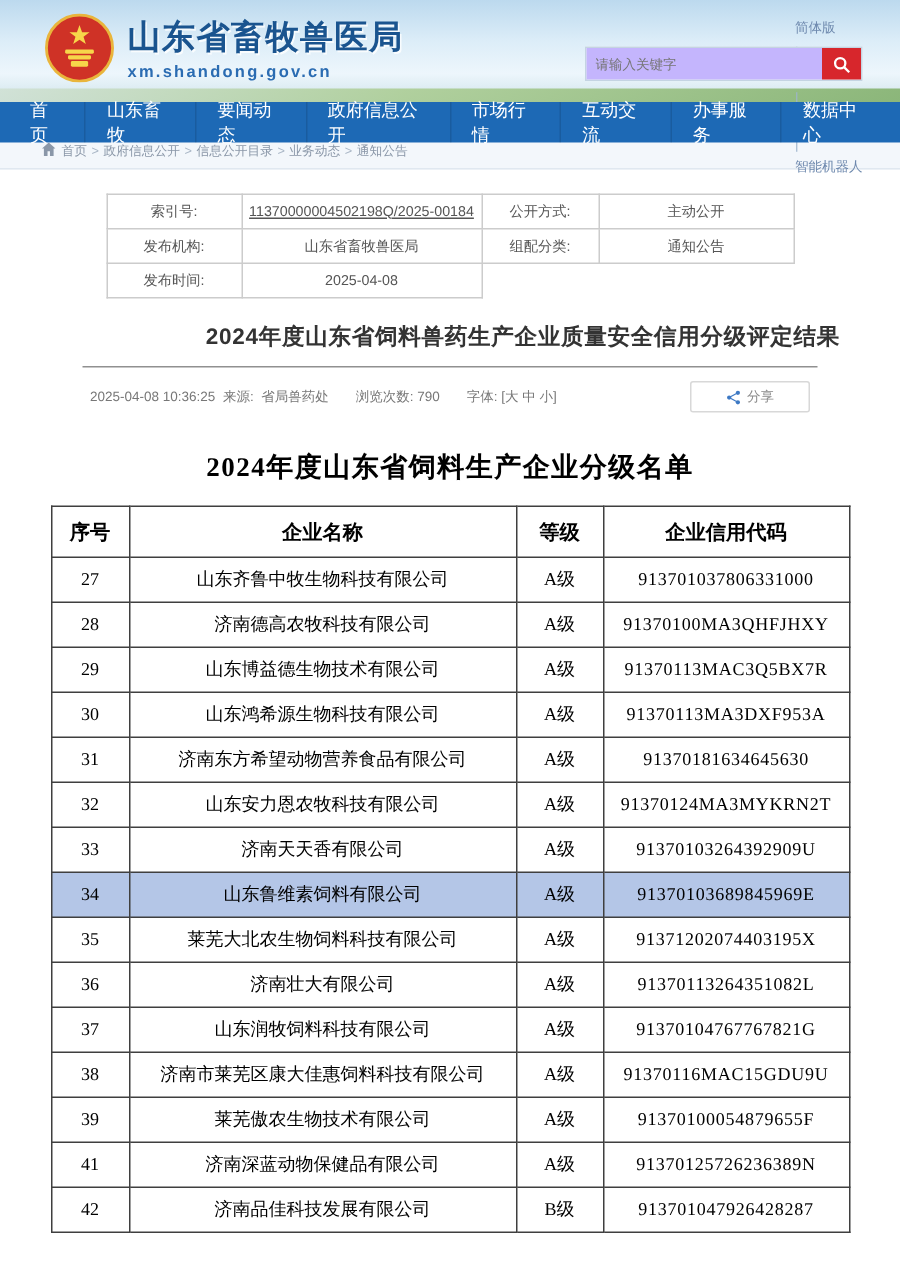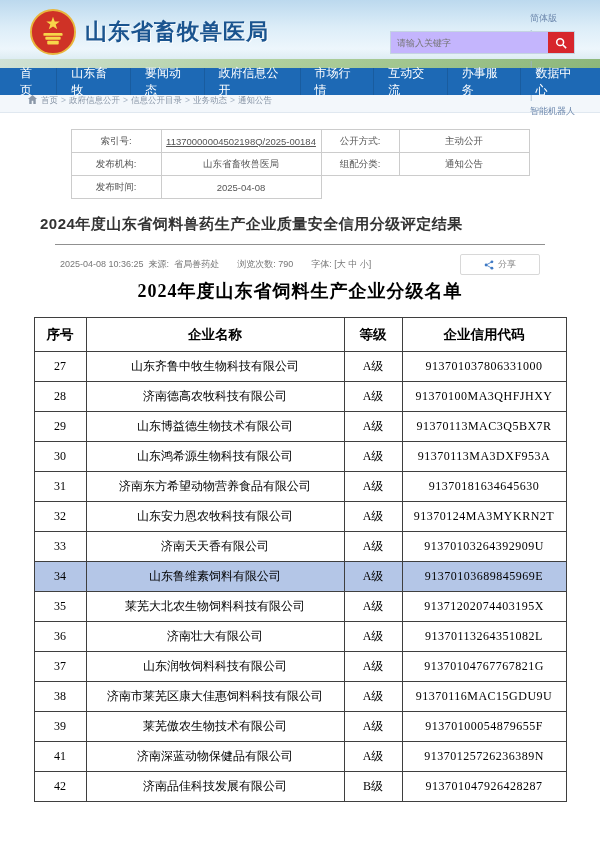--- a/index.html
+++ b/index.html
@@ -62,37 +62,37 @@
   
   .meta-table {
     width:458px; margin:16px auto 0; border-collapse:collapse; table-layout:fixed;
     font-size:9.5px; color:#555;
   }
   .meta-table td { border:1px solid #ccc; height:23px; text-align:center; }
   .meta-table td.no-border { border:none; }
   .c-l1 { width:90px; } .c-v1 { width:160px;text-decoration:underline; } .c-l2 { width:78px; } .c-v2 { width:130px; }
   
   .doc-title {
-    margin:16px 40px 0; text-align:left; font-size:15px; font-weight:bold; color:#333;
+    margin:16px 40px 0; text-align:right; font-size:15px; font-weight:bold; color:#333;
     letter-spacing:.5px;
   }
   .title-rule { margin:10px 55px 0; border:none; border-top:1px solid #909090; }
   .meta-line {
     display:flex; align-items:center; margin:9px 60px 0; font-size:9px; color:#777;
   }
   .meta-line .chunk { margin-right:18px; white-space:nowrap; }
   .font-switch { cursor:pointer; }
   .share-btn {
     margin-left:auto; display:flex; align-items:center; gap:4px;
     border:1px solid #d8d8d8; border-radius:2px; padding:3px 23px; background:#fff;
     font-size:9px; color:#8a8a8a; cursor:pointer;
   }
   
   .list-title {
-    margin-top:4px; text-align:center; font-family:"Liberation Serif","DejaVu Serif",serif;
+    margin-top:24px; text-align:center; font-family:"Liberation Serif","DejaVu Serif",serif;
     font-size:18px; font-weight:bold; color:#000; letter-spacing:1px;
   }
   .grade-table {
     width:532px; margin:14px auto 0; border-collapse:collapse; table-layout:fixed;
     font-family:"Liberation Serif","DejaVu Serif",serif; color:#000;
   }
   .grade-table th {
     border:1px solid #3f3f3f; height:34px; font-size:13.5px; font-weight:bold; text-align:center;
   }
   .grade-table td {
@@ -115,20 +115,21 @@
       <circle cx="24" cy="24" r="23" fill="none" stroke="#e9b53c" stroke-width="2"></circle>
       <g fill="#f7d64a">
         <polygon points="24,8 25.8,13 31,13 26.8,16.2 28.4,21.2 24,18.2 19.6,21.2 21.2,16.2 17,13 22.2,13"></polygon>
         <rect x="14" y="25" width="20" height="3" rx="1"></rect>
         <rect x="16" y="29" width="16" height="3" rx="1"></rect>
         <rect x="18" y="33" width="12" height="4" rx="1"></rect>
       </g>
     </svg>
     <div class="site-titles">
       <div class="site-name">山东省畜牧兽医局</div>
+      <div class="site-url">xm.shandong.gov.cn</div>
     </div>
   </div>
 
   <div class="top-links">
       <span style="cursor: pointer;">简体版</span>
       <span class="sep">|</span>
       <span style="cursor: pointer;">繁体版</span>
       <span class="sep">|</span>
       <span style="cursor: pointer;">无障碍阅读</span>
       <span class="sep">|</span>

